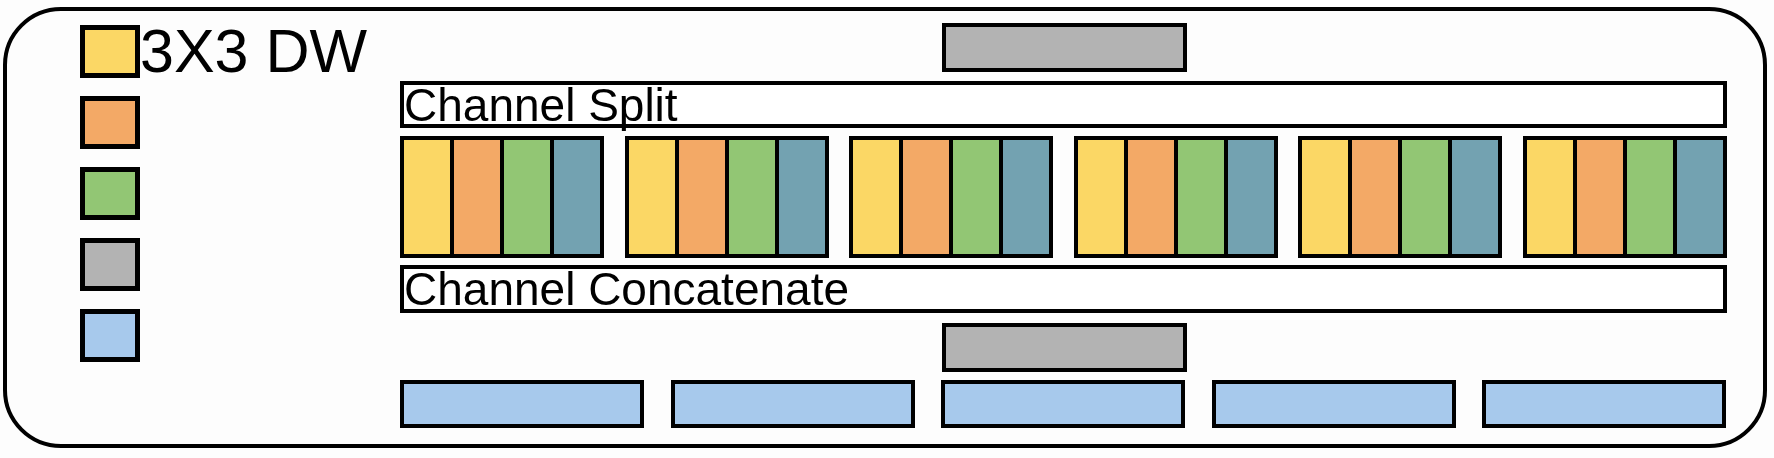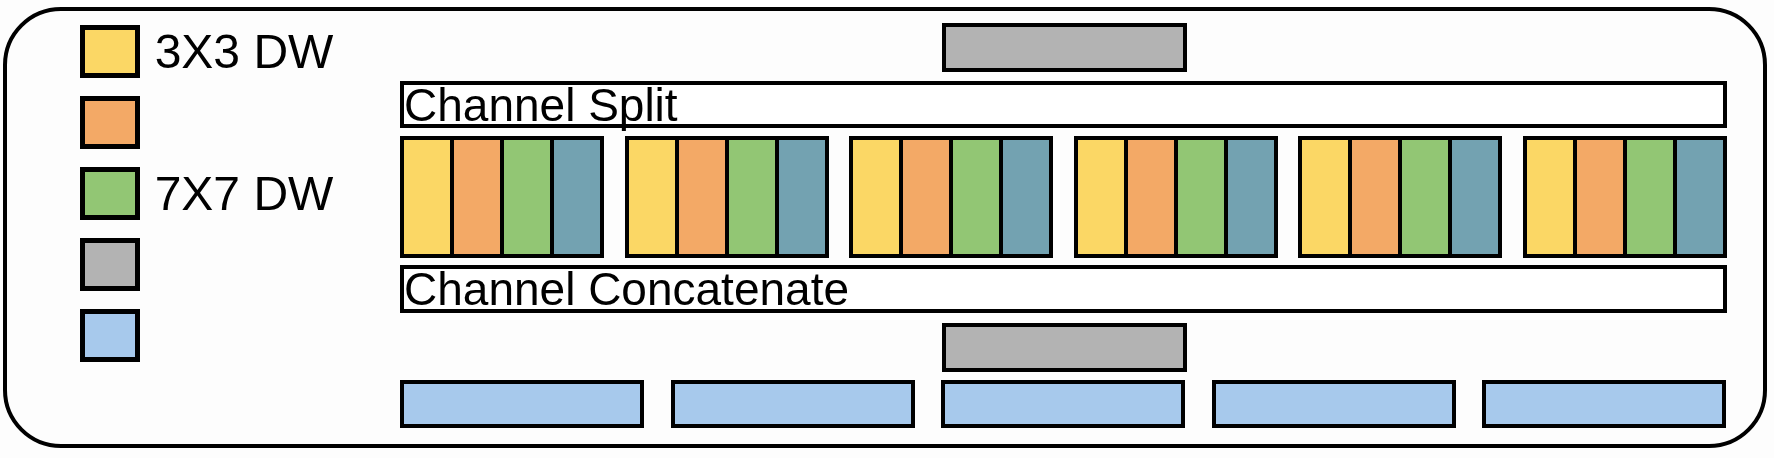--- a/index.html
+++ b/index.html
@@ -40,21 +40,21 @@
     margin-bottom: 18px;
   }
   .legend-swatch {
     width: 60px; height: 53px;
     border: 5px solid #000;
     flex: 0 0 60px;
   }
   .legend-label {
     flex: 1;
     text-align: center;
-    font-size: 48px;
+    font-size: 61px;
     line-height: 53px;
     white-space: nowrap;
   }
 
   
   .pw-box {
     position: absolute;
     left: 942px;
     width: 245px; height: 49px;
     border: 4px solid #000;
@@ -115,21 +115,20 @@
   <div class="legend">
       <div class="legend-row">
         <div class="legend-swatch" style="background: rgb(251, 215, 101);"></div>
         <div class="legend-label">3X3 DW</div>
       </div>
       <div class="legend-row">
         <div class="legend-swatch" style="background: rgb(243, 169, 102);"></div>
       </div>
       <div class="legend-row">
         <div class="legend-swatch" style="background: rgb(146, 198, 116);"></div>
-        <div class="legend-label">7X7 DW</div>
       </div>
       <div class="legend-row">
         <div class="legend-swatch" style="background: rgb(179, 179, 179);"></div>
       </div>
       <div class="legend-row">
         <div class="legend-swatch" style="background: rgb(167, 201, 236);"></div>
       </div>
     </div>
 
   <div class="pw-box top" style="background: rgb(179, 179, 179);"></div>

